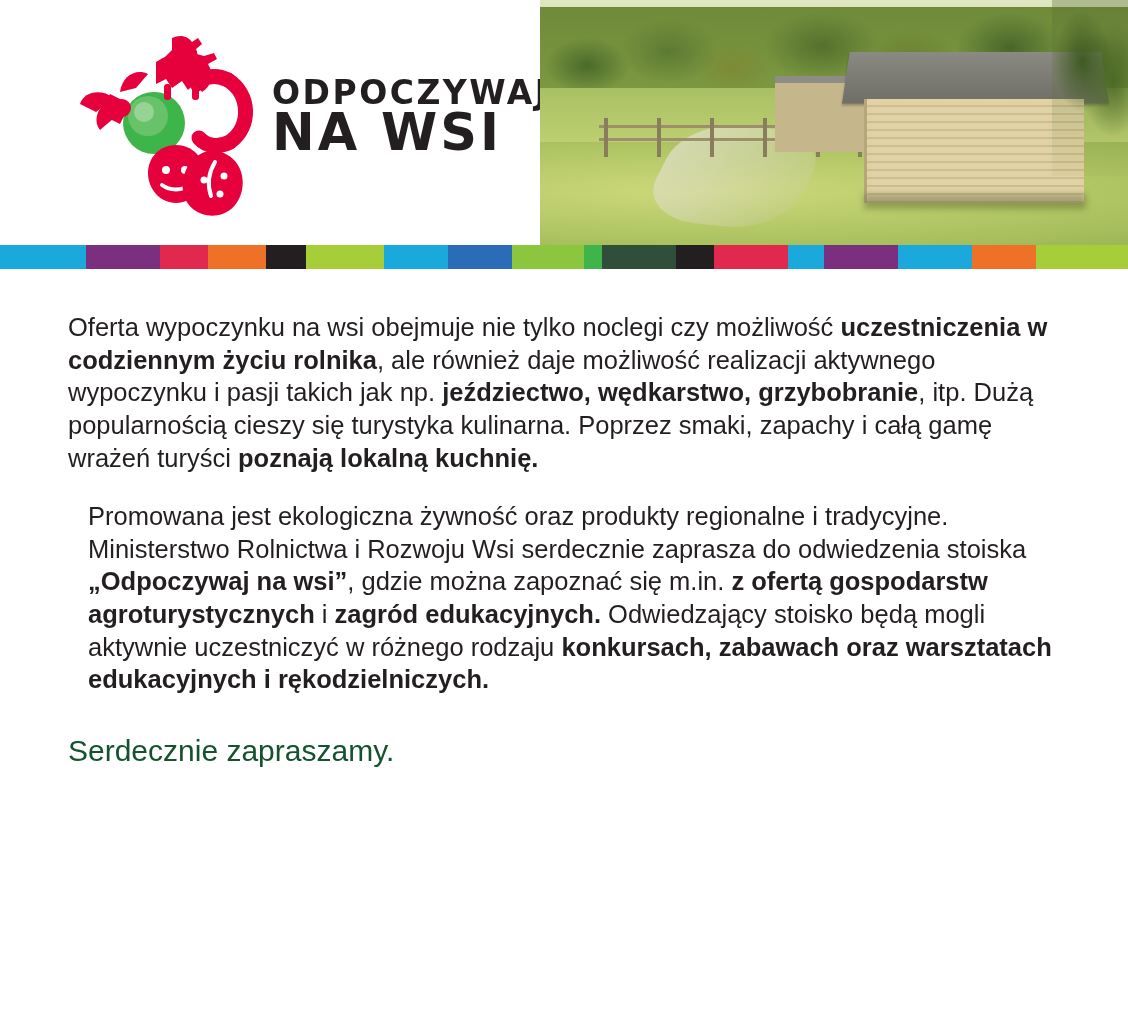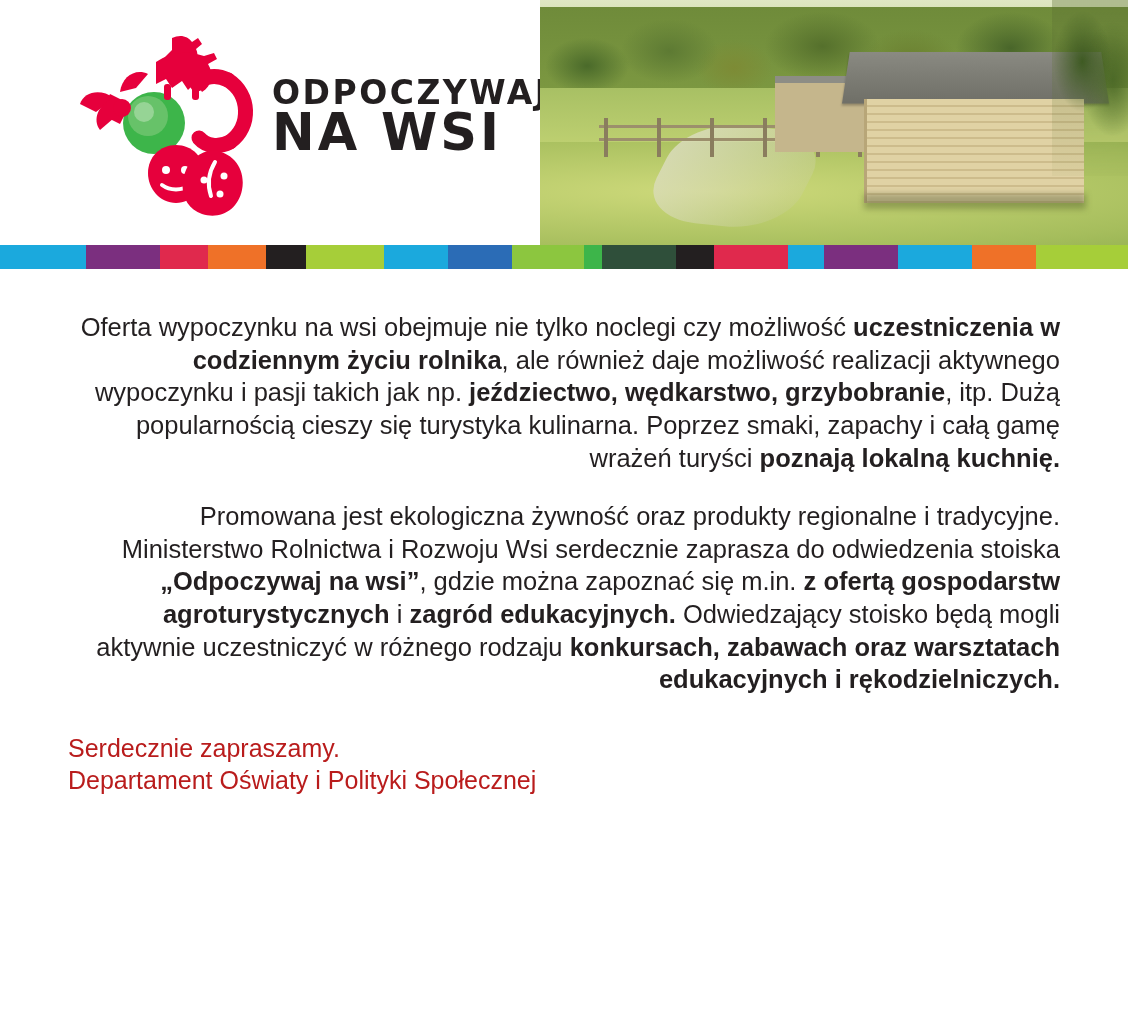--- a/index.html
+++ b/index.html
@@ -188,29 +188,28 @@
   .content {
     padding: 42px 68px 0 68px;
     width: 992px;
   }
   .para {
     font-size: 25.5px;
     line-height: 1.28;
     color: #231f20;
     margin: 0 0 26px 0;
     font-family: "Liberation Sans", sans-serif;
-    text-align: right;
   }
   .para b { font-weight: bold; }
   .para.p2 { margin-bottom: 36px; margin-left: 20px; }
 
   .signature {
-    font-size: 25px;
+    font-size: 30px;
     line-height: 1.28;
-    color: #b91c1c;
+    color: #14532d;
     margin: 10px 0 0 0;
   }
   .signature div { white-space: nowrap; }
 </style>
 </head>
 <body>
 
 <div class="page">
 
   <div class="header">
@@ -324,17 +323,16 @@
   </div>
 
   <div class="content">
 
     <p class="para p1"><span>Oferta wypoczynku na wsi obejmuje nie tylko noclegi czy możliwość </span><b>uczestniczenia w codziennym życiu rolnika</b><span>, ale również daje możliwość realizacji aktywnego wypoczynku i pasji takich jak np. </span><b>jeździectwo, wędkarstwo, grzybobranie</b><span>, itp. Dużą popularnością cieszy się turystyka kulinarna. Poprzez smaki, zapachy i całą gamę wrażeń turyści </span><b>poznają lokalną kuchnię.</b></p>
 
     <p class="para p2"><span>Promowana jest ekologiczna żywność oraz produkty regionalne i tradycyjne. Ministerstwo Rolnictwa i Rozwoju Wsi serdecznie zaprasza do odwiedzenia stoiska </span><b>„Odpoczywaj na wsi”</b><span>, gdzie można zapoznać się m.in. </span><b>z ofertą gospodarstw agroturystycznych</b><span> i </span><b>zagród edukacyjnych.</b><span> Odwiedzający stoisko będą mogli aktywnie uczestniczyć w różnego rodzaju </span><b>konkursach, zabawach oraz warsztatach edukacyjnych i rękodzielniczych.</b></p>
 
     <div class="signature">
       <div>Serdecznie zapraszamy.</div>
-      <div>Departament Oświaty i Polityki Społecznej</div>
     </div>
   </div>
 
 </div>
 
 </body></html>

